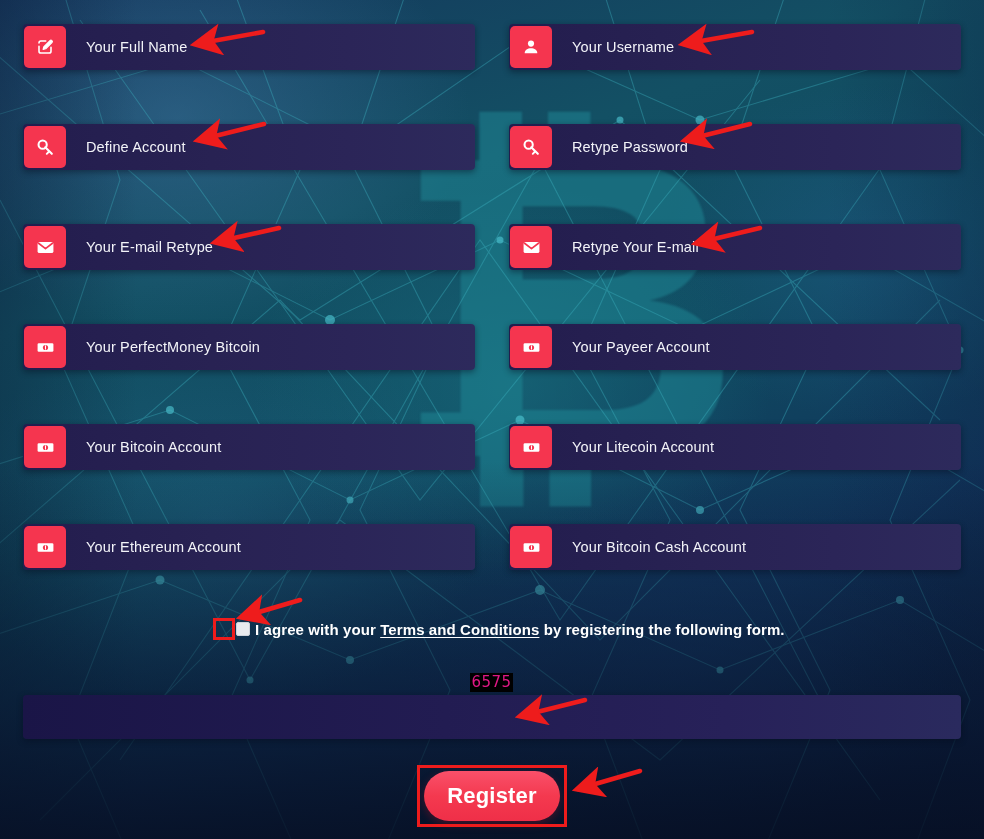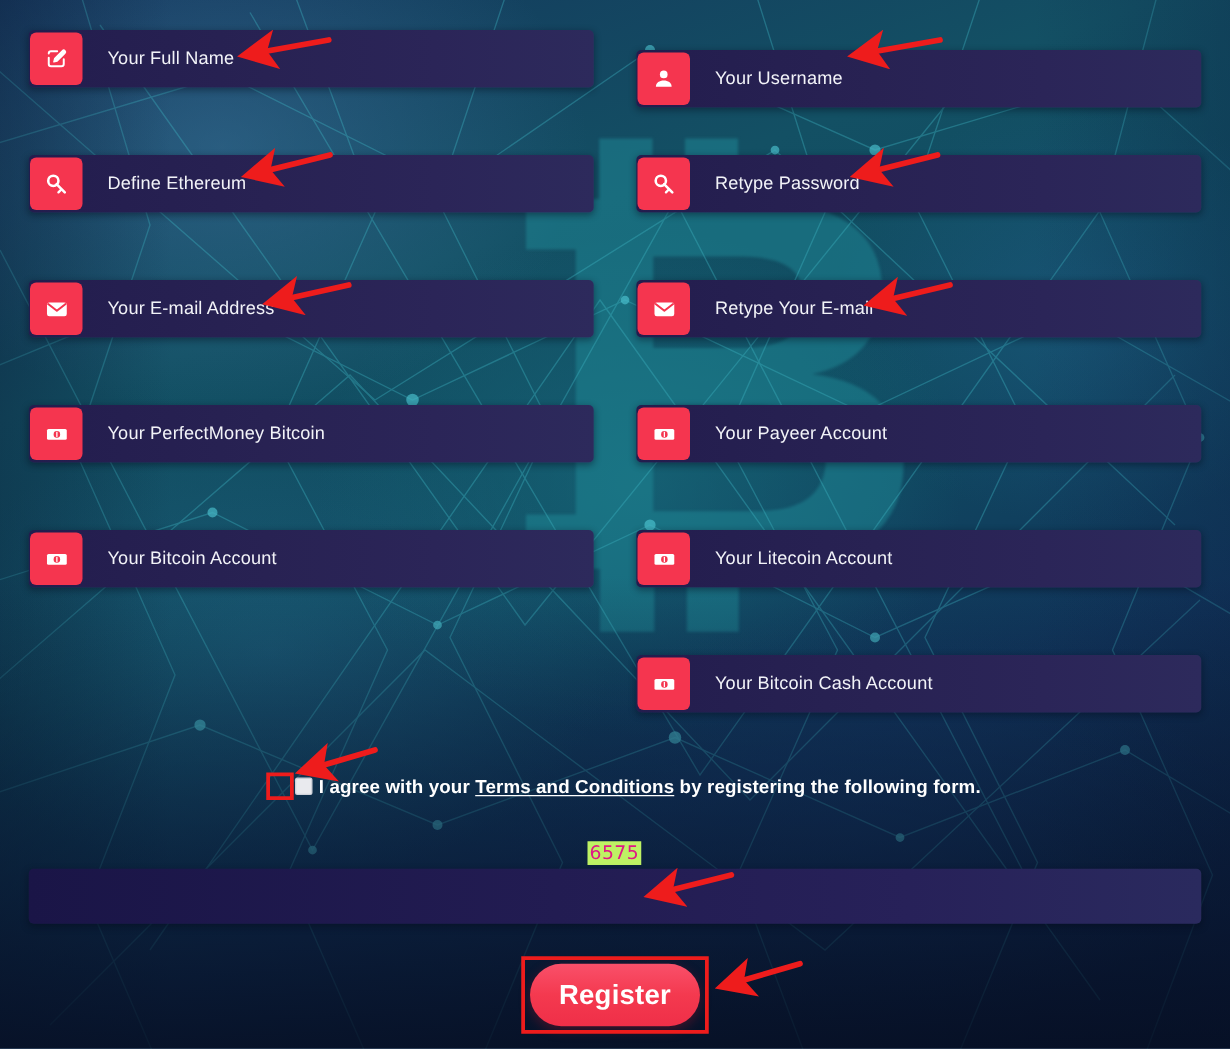--- a/index.html
+++ b/index.html
@@ -143,21 +143,21 @@
     color: #ffffff;
   }
 
   
   .captcha-img {
     position: absolute;
     left: 470px;
     top: 673px;
     width: 43px;
     height: 19px;
-    background: #bef264;
+    background: #000000;
     color: #e01785;
     font-family: "DejaVu Sans", sans-serif;
     font-size: 15px;
     font-weight: normal;
     line-height: 19px;
     text-align: center;
     letter-spacing: 0.4px;
   }
 
   .captcha-input {
@@ -268,60 +268,60 @@
       <span class="field-icon">
         <svg width="18" height="18" viewBox="0 0 24 24" fill="none" stroke="#fff" stroke-width="2.1" stroke-linecap="round" stroke-linejoin="round">
           <path d="M4 6.5a2.5 2.5 0 0 1 2.5-2.5H13"></path>
             <path d="M20 12.5v5A2.5 2.5 0 0 1 17.5 20h-11A2.5 2.5 0 0 1 4 17.5V11"></path>
           <path d="M18.6 3.4a1.9 1.9 0 0 1 2.7 2.7L13 14.4l-3.6.9.9-3.6z" fill="#fff" stroke="#fff" stroke-width="1.4"></path>
         </svg>
       </span>
       <span class="field-label">Your Full Name</span>
     </div>
 
-    <div class="field col-right" style="top:40px">
+    <div class="field col-right" style="top:24px">
       <span class="field-icon">
         <svg width="18" height="18" viewBox="0 0 24 24" fill="#fff">
           <circle cx="12" cy="7.4" r="4.1"></circle>
           <path d="M3.6 20.4c0-4.2 3.8-6.6 8.4-6.6s8.4 2.4 8.4 6.6z"></path>
         </svg>
       </span>
       <span class="field-label">Your Username</span>
     </div>
 
     <div class="field col-left" style="top:124px">
       <span class="field-icon">
         <svg width="19" height="19" viewBox="0 0 24 24" fill="#fff">
           <circle cx="8.4" cy="8.4" r="5.2" fill="none" stroke="#fff" stroke-width="2.6"></circle>
           <path d="M11.7 11.7 L20 20" stroke="#fff" stroke-width="2.6" stroke-linecap="round"></path>
           <path d="M16.2 17.4 L13.6 20" stroke="#fff" stroke-width="2.4" stroke-linecap="round"></path>
         </svg>
       </span>
-      <span class="field-label">Define Ethereum</span>
+      <span class="field-label">Define Account</span>
     </div>
 
     <div class="field col-right" style="top:124px">
       <span class="field-icon">
         <svg width="19" height="19" viewBox="0 0 24 24" fill="#fff">
           <circle cx="8.4" cy="8.4" r="5.2" fill="none" stroke="#fff" stroke-width="2.6"></circle>
           <path d="M11.7 11.7 L20 20" stroke="#fff" stroke-width="2.6" stroke-linecap="round"></path>
           <path d="M16.2 17.4 L13.6 20" stroke="#fff" stroke-width="2.4" stroke-linecap="round"></path>
         </svg>
       </span>
       <span class="field-label">Retype Password</span>
     </div>
 
     <div class="field col-left" style="top:224px">
       <span class="field-icon">
         <svg width="19" height="19" viewBox="0 0 24 24" fill="#fff">
           <rect x="2" y="5" width="20" height="14" rx="2.4"></rect>
           <path d="M3.2 6.6 L12 13.4 L20.8 6.6" fill="none" stroke="#f5354f" stroke-width="2.1" stroke-linecap="round" stroke-linejoin="round"></path>
         </svg>
       </span>
-      <span class="field-label">Your E-mail Address</span>
+      <span class="field-label">Your E-mail Retype</span>
     </div>
 
     <div class="field col-right" style="top:224px">
       <span class="field-icon">
         <svg width="19" height="19" viewBox="0 0 24 24" fill="#fff">
           <rect x="2" y="5" width="20" height="14" rx="2.4"></rect>
           <path d="M3.2 6.6 L12 13.4 L20.8 6.6" fill="none" stroke="#f5354f" stroke-width="2.1" stroke-linecap="round" stroke-linejoin="round"></path>
         </svg>
       </span>
       <span class="field-label">Retype Your E-mail</span>
@@ -364,20 +364,30 @@
       <span class="field-icon">
         <svg width="19" height="19" viewBox="0 0 24 24">
           <rect x="2" y="6.5" width="20" height="11" rx="1.6" fill="#fff"></rect>
           <circle cx="12" cy="12" r="3.3" fill="#f5354f"></circle>
           <rect x="11.35" y="9.4" width="1.3" height="5.2" fill="#fff"></rect>
         </svg>
       </span>
       <span class="field-label">Your Litecoin Account</span>
     </div>
 
+    <div class="field col-left" style="top:524px">
+      <span class="field-icon">
+        <svg width="19" height="19" viewBox="0 0 24 24">
+          <rect x="2" y="6.5" width="20" height="11" rx="1.6" fill="#fff"></rect>
+          <circle cx="12" cy="12" r="3.3" fill="#f5354f"></circle>
+          <rect x="11.35" y="9.4" width="1.3" height="5.2" fill="#fff"></rect>
+        </svg>
+      </span>
+      <span class="field-label">Your Ethereum Account</span>
+    </div>
 
     <div class="field col-right" style="top:524px">
       <span class="field-icon">
         <svg width="19" height="19" viewBox="0 0 24 24">
           <rect x="2" y="6.5" width="20" height="11" rx="1.6" fill="#fff"></rect>
           <circle cx="12" cy="12" r="3.3" fill="#f5354f"></circle>
           <rect x="11.35" y="9.4" width="1.3" height="5.2" fill="#fff"></rect>
         </svg>
       </span>
       <span class="field-label">Your Bitcoin Cash Account</span>

